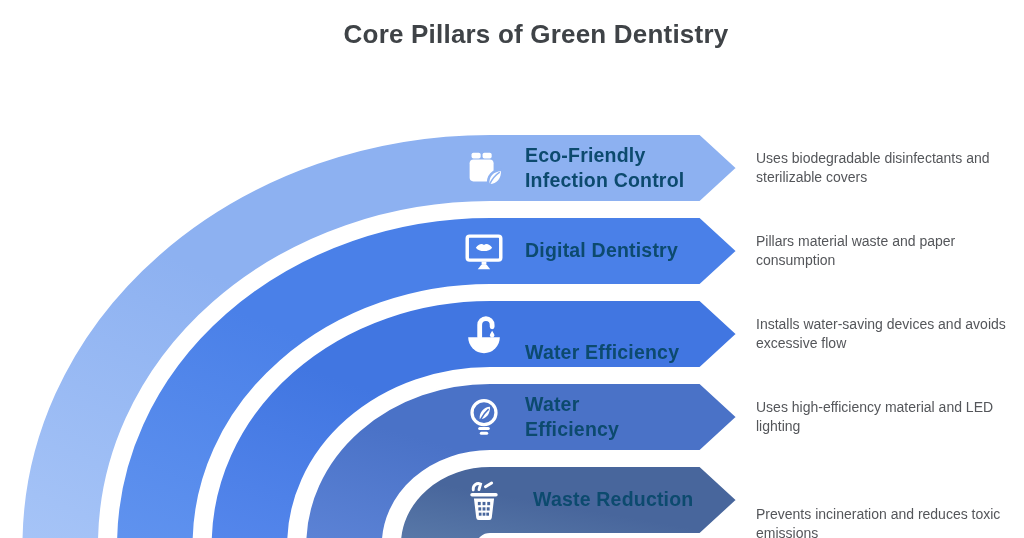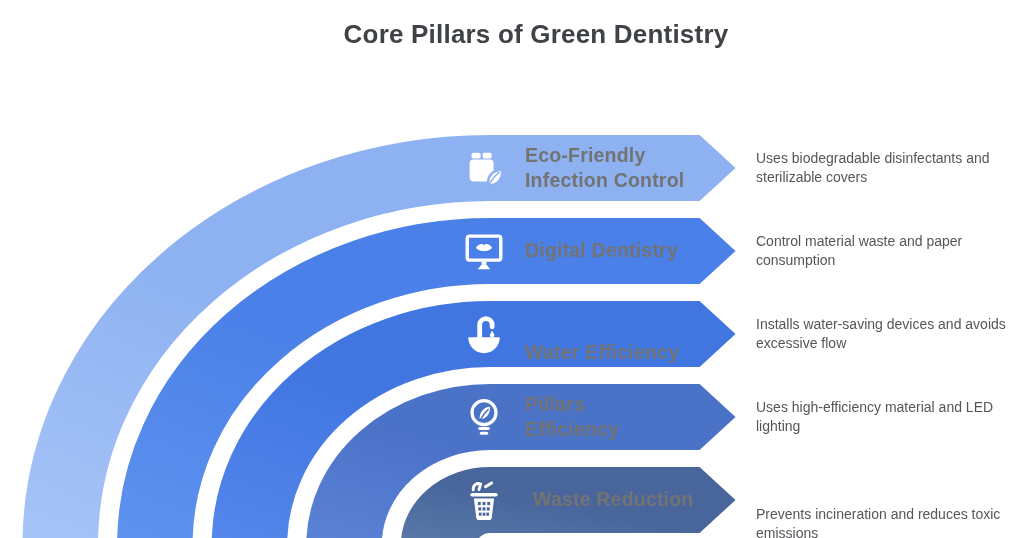--- a/index.html
+++ b/index.html
@@ -7,21 +7,21 @@
     position:relative;width:1024px;height:538px;background:#ffffff;overflow:hidden;
     font-family:"Liberation Sans",sans-serif;
   }
   .title{
     position:absolute;top:19px;left:0;width:1024px;text-align:center;
     font-size:26px;font-weight:bold;color:#3f4347;letter-spacing:.2px;padding-left:24px;
   }
   #bands-svg{position:absolute;left:0;top:0;}
   .band-label{
     position:absolute;left:525px;transform:translateY(-50%);
-    color:#737373;font-weight:bold;font-size:19.5px;line-height:1.3;
+    color:#0c4a6e;font-weight:bold;font-size:19.5px;line-height:1.3;
     white-space:pre-line;letter-spacing:.2px;
   }
   .band-desc{
     position:absolute;left:756px;width:258px;transform:translateY(-50%);
     color:#54565a;font-size:14px;line-height:1.36;
   }
   .band-icon{
     position:absolute;left:461px;width:46px;height:46px;transform:translateY(-50%);
   }
   .band-icon svg{display:block;width:46px;height:46px;}
@@ -82,40 +82,40 @@
       <div class="band-desc" style="top: 168px;">Uses biodegradable disinfectants and sterilizable covers</div>
       <div class="band-icon" style="top: 251px; --band: #4a80e8;">
         <svg viewBox="0 0 48 48">
           <rect x="6.5" y="8.5" width="35" height="25" rx="2.5" fill="none" stroke="#fff" stroke-width="3.6"></rect>
           <path d="M15.5 20.5 C18.5 16.3 22 15.8 24 17.8 C26 15.8 29.5 16.3 32.5 20.5 C29.5 25.2 18.5 25.2 15.5 20.5 Z" fill="#fff"></path>
           <rect x="21.5" y="35" width="5" height="3.5" fill="#fff"></rect>
           <path d="M17.5 43 L21 38.5 H27 L30.5 43 Z" fill="#fff"></path>
         </svg>
       </div>
       <div class="band-label" style="top: 251px;">Digital Dentistry</div>
-      <div class="band-desc" style="top: 251px;">Control material waste and paper consumption</div>
+      <div class="band-desc" style="top: 251px;">Pillars material waste and paper consumption</div>
       <div class="band-icon" style="top: 334px; --band: #4176e1;">
         <svg viewBox="0 0 48 48">
           <path d="M7.5 27.5 A16.5 16.5 0 0 0 40.5 27.5 Z" fill="#fff"></path>
           <path d="M19.5 27 V14.5 A6.5 6.5 0 0 1 32.5 14.5 V16.5" fill="none" stroke="#fff" stroke-width="5" stroke-linecap="round"></path>
           <path d="M32.5 20.5 l2 3.4 a2.4 2.4 0 1 1 -4 0 z" fill="#fff"></path>
         </svg>
       </div>
       <div class="band-label" style="top: 353px;">Water Efficiency</div>
       <div class="band-desc" style="top: 334px;">Installs water-saving devices and avoids excessive flow</div>
       <div class="band-icon" style="top: 417px; --band: #4a72c7;">
         <svg viewBox="0 0 48 48">
           <circle cx="24" cy="19.5" r="12.5" fill="none" stroke="#fff" stroke-width="3.4"></circle>
           <path d="M19.5 26 C18.8 18.8 24 13.6 30.2 13.2 C30.8 20.6 26 25.6 21 26 Z" fill="#fff"></path>
           <path d="M20.5 26.5 C23 21.8 25.8 18.4 28.8 15.8" fill="none" stroke="var(--band)" stroke-width="1.5"></path>
           <path d="M19.5 36 h9" stroke="#fff" stroke-width="3.2" stroke-linecap="round"></path>
           <path d="M21.2 41 h5.6" stroke="#fff" stroke-width="3.2" stroke-linecap="round"></path>
         </svg>
       </div>
-      <div class="band-label" style="top: 417px;">Pillars
+      <div class="band-label" style="top: 417px;">Water
 Efficiency</div>
       <div class="band-desc" style="top: 417px;">Uses high-efficiency material and LED lighting</div>
       <div class="band-icon" style="top: 500px; --band: #48669c;">
         <svg viewBox="0 0 48 48">
           <path d="M11.5 18.5 h25" stroke="#fff" stroke-width="3.6" stroke-linecap="round"></path>
           <path d="M13.5 22.5 L15.9 42.6 a2.6 2.6 0 0 0 2.6 2.3 h11 a2.6 2.6 0 0 0 2.6 -2.3 L34.5 22.5 Z" fill="#fff"></path>
           <g fill="var(--band)">
             <rect x="17.6" y="26" width="3" height="3.4"></rect>
             <rect x="22.5" y="26" width="3" height="3.4"></rect>
             <rect x="27.4" y="26" width="3" height="3.4"></rect>

